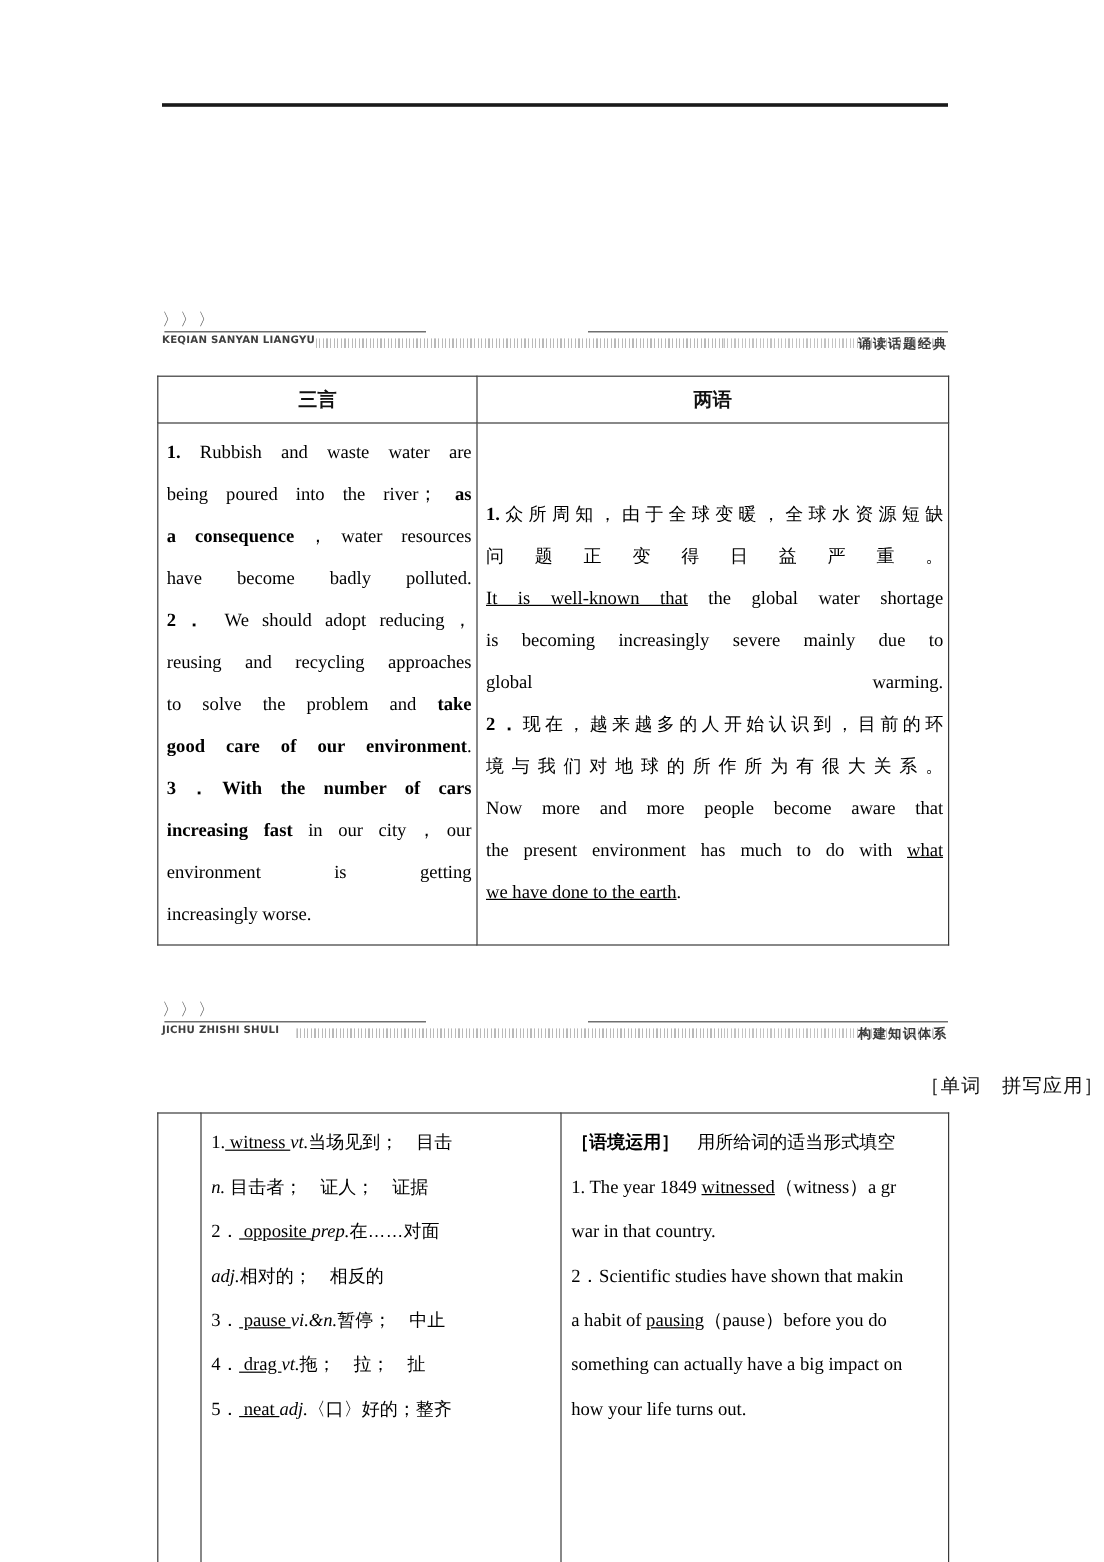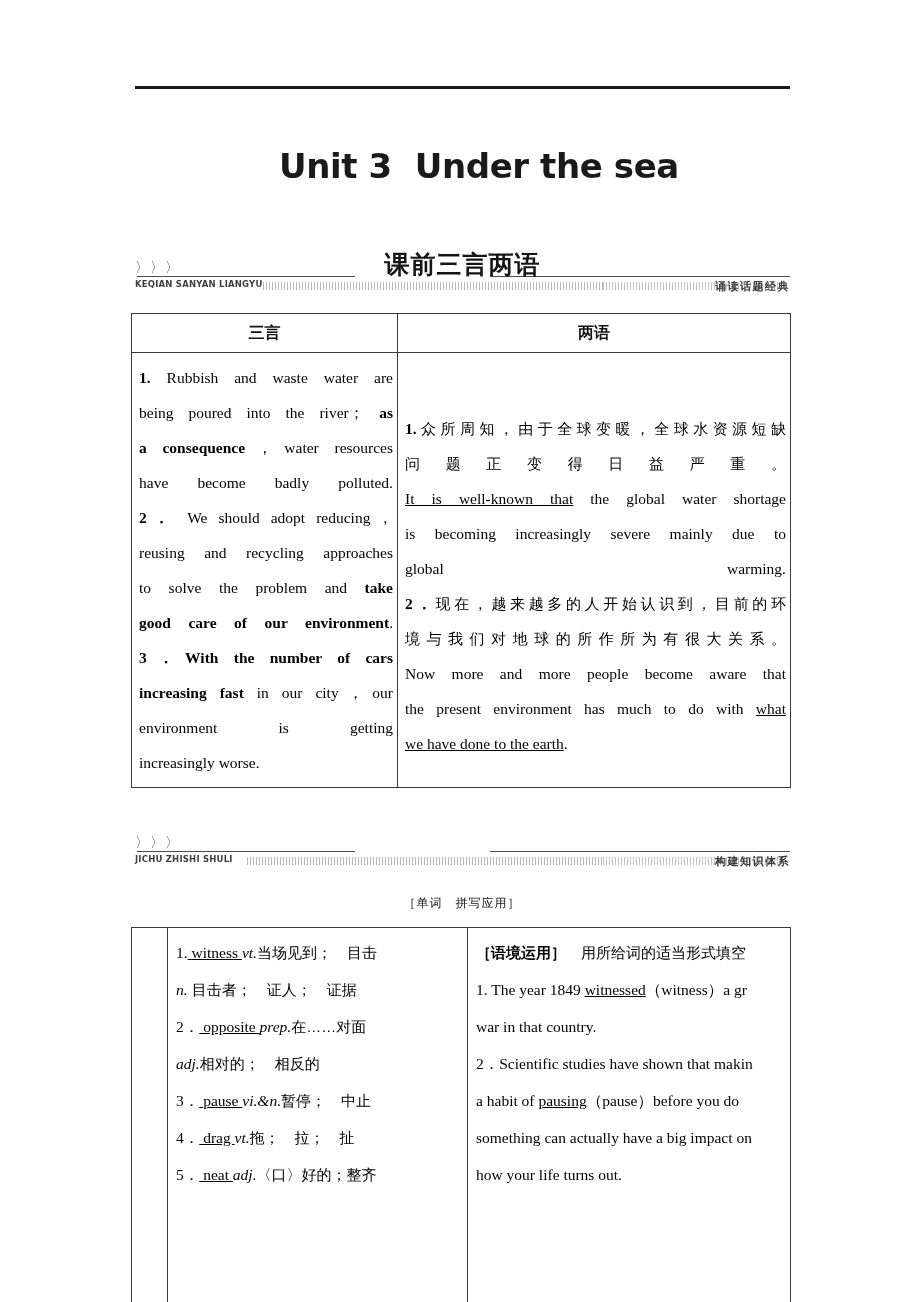--- a/index.html
+++ b/index.html
@@ -228,23 +228,23 @@
   .cellbox .ln {
     display: block;
     white-space: nowrap;
     overflow: hidden;
   }
 
   
   .word-head {
     position: absolute;
     left: 4px; right: 0;
-    text-align: center;
-    font-family: "DejaVu Sans", sans-serif;
-    font-size: 12px;
+    text-align: right;
+    font-family: "DejaVu Sans", sans-serif;
+    font-size: 16px;
     color: #111;
     letter-spacing: 1px;
   }
 
   
   .vlabel {
     writing-mode: vertical-rl;
     text-orientation: upright;
     font-family: "DejaVu Sans", sans-serif;
     font-size: 15px;
@@ -268,30 +268,28 @@
   }
   .cn { font-family: Liberation Sans, sans-serif; font-size: 15px; }
 </style>
 </head>
 <body>
 
 <div class="page">
 
   <div class="top-rule"></div>
 
-  <div class="unit-title">Unit 3  Under the sea</div>
 
   <div class="sec-head" style="top:252px;">
     <div class="arrows">〉〉〉</div>
     <div class="rule-left"></div>
     <div class="rule-right"></div>
     <div class="pinyin">KEQIAN SANYAN LIANGYU</div>
     <div class="hatch-left" style="left:128px; width:340px;"></div>
     <div class="hatch-right" style="left:468px; width:175px;"></div>
-    <div class="cn-title">课前三言两语</div>
     <div class="cn-right">诵读话题经典</div>
   </div>
 
   <table class="doc-table" style="left:131px; top:313px; width:659px;">
     <colgroup>
         <col style="width:266px;">
         <col style="width:393px;">
       </colgroup>
     <thead>
       <tr>

